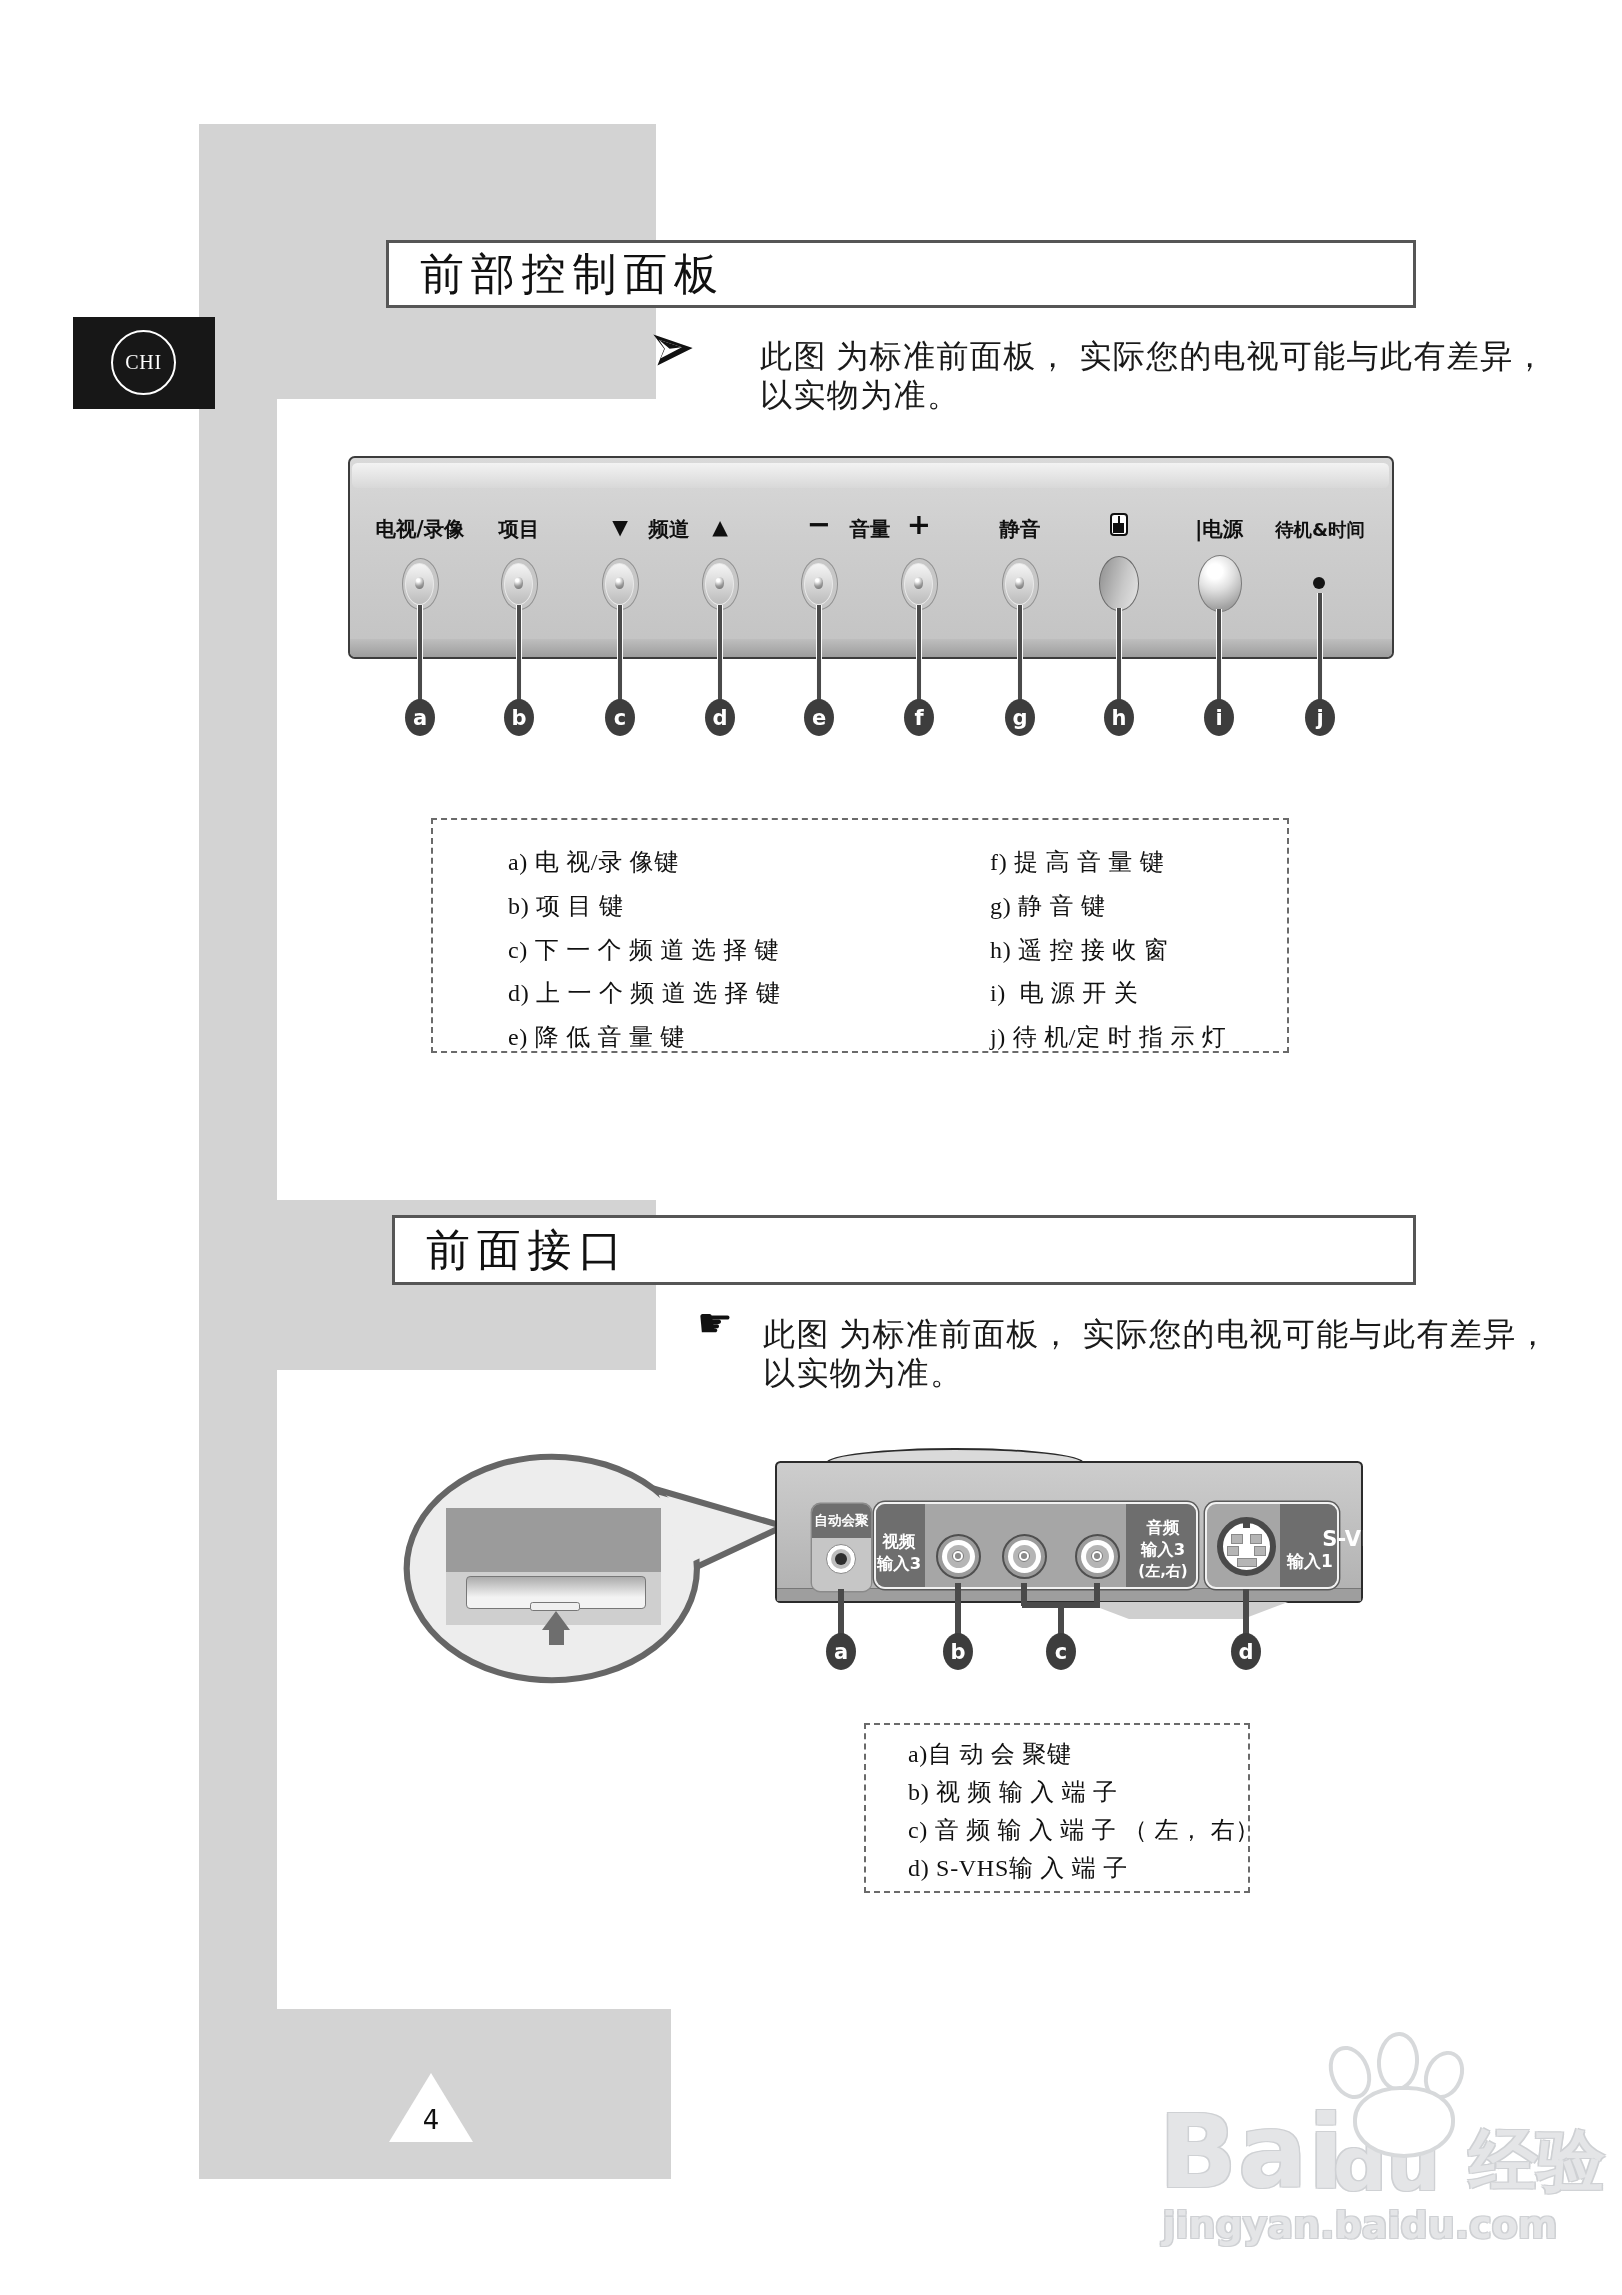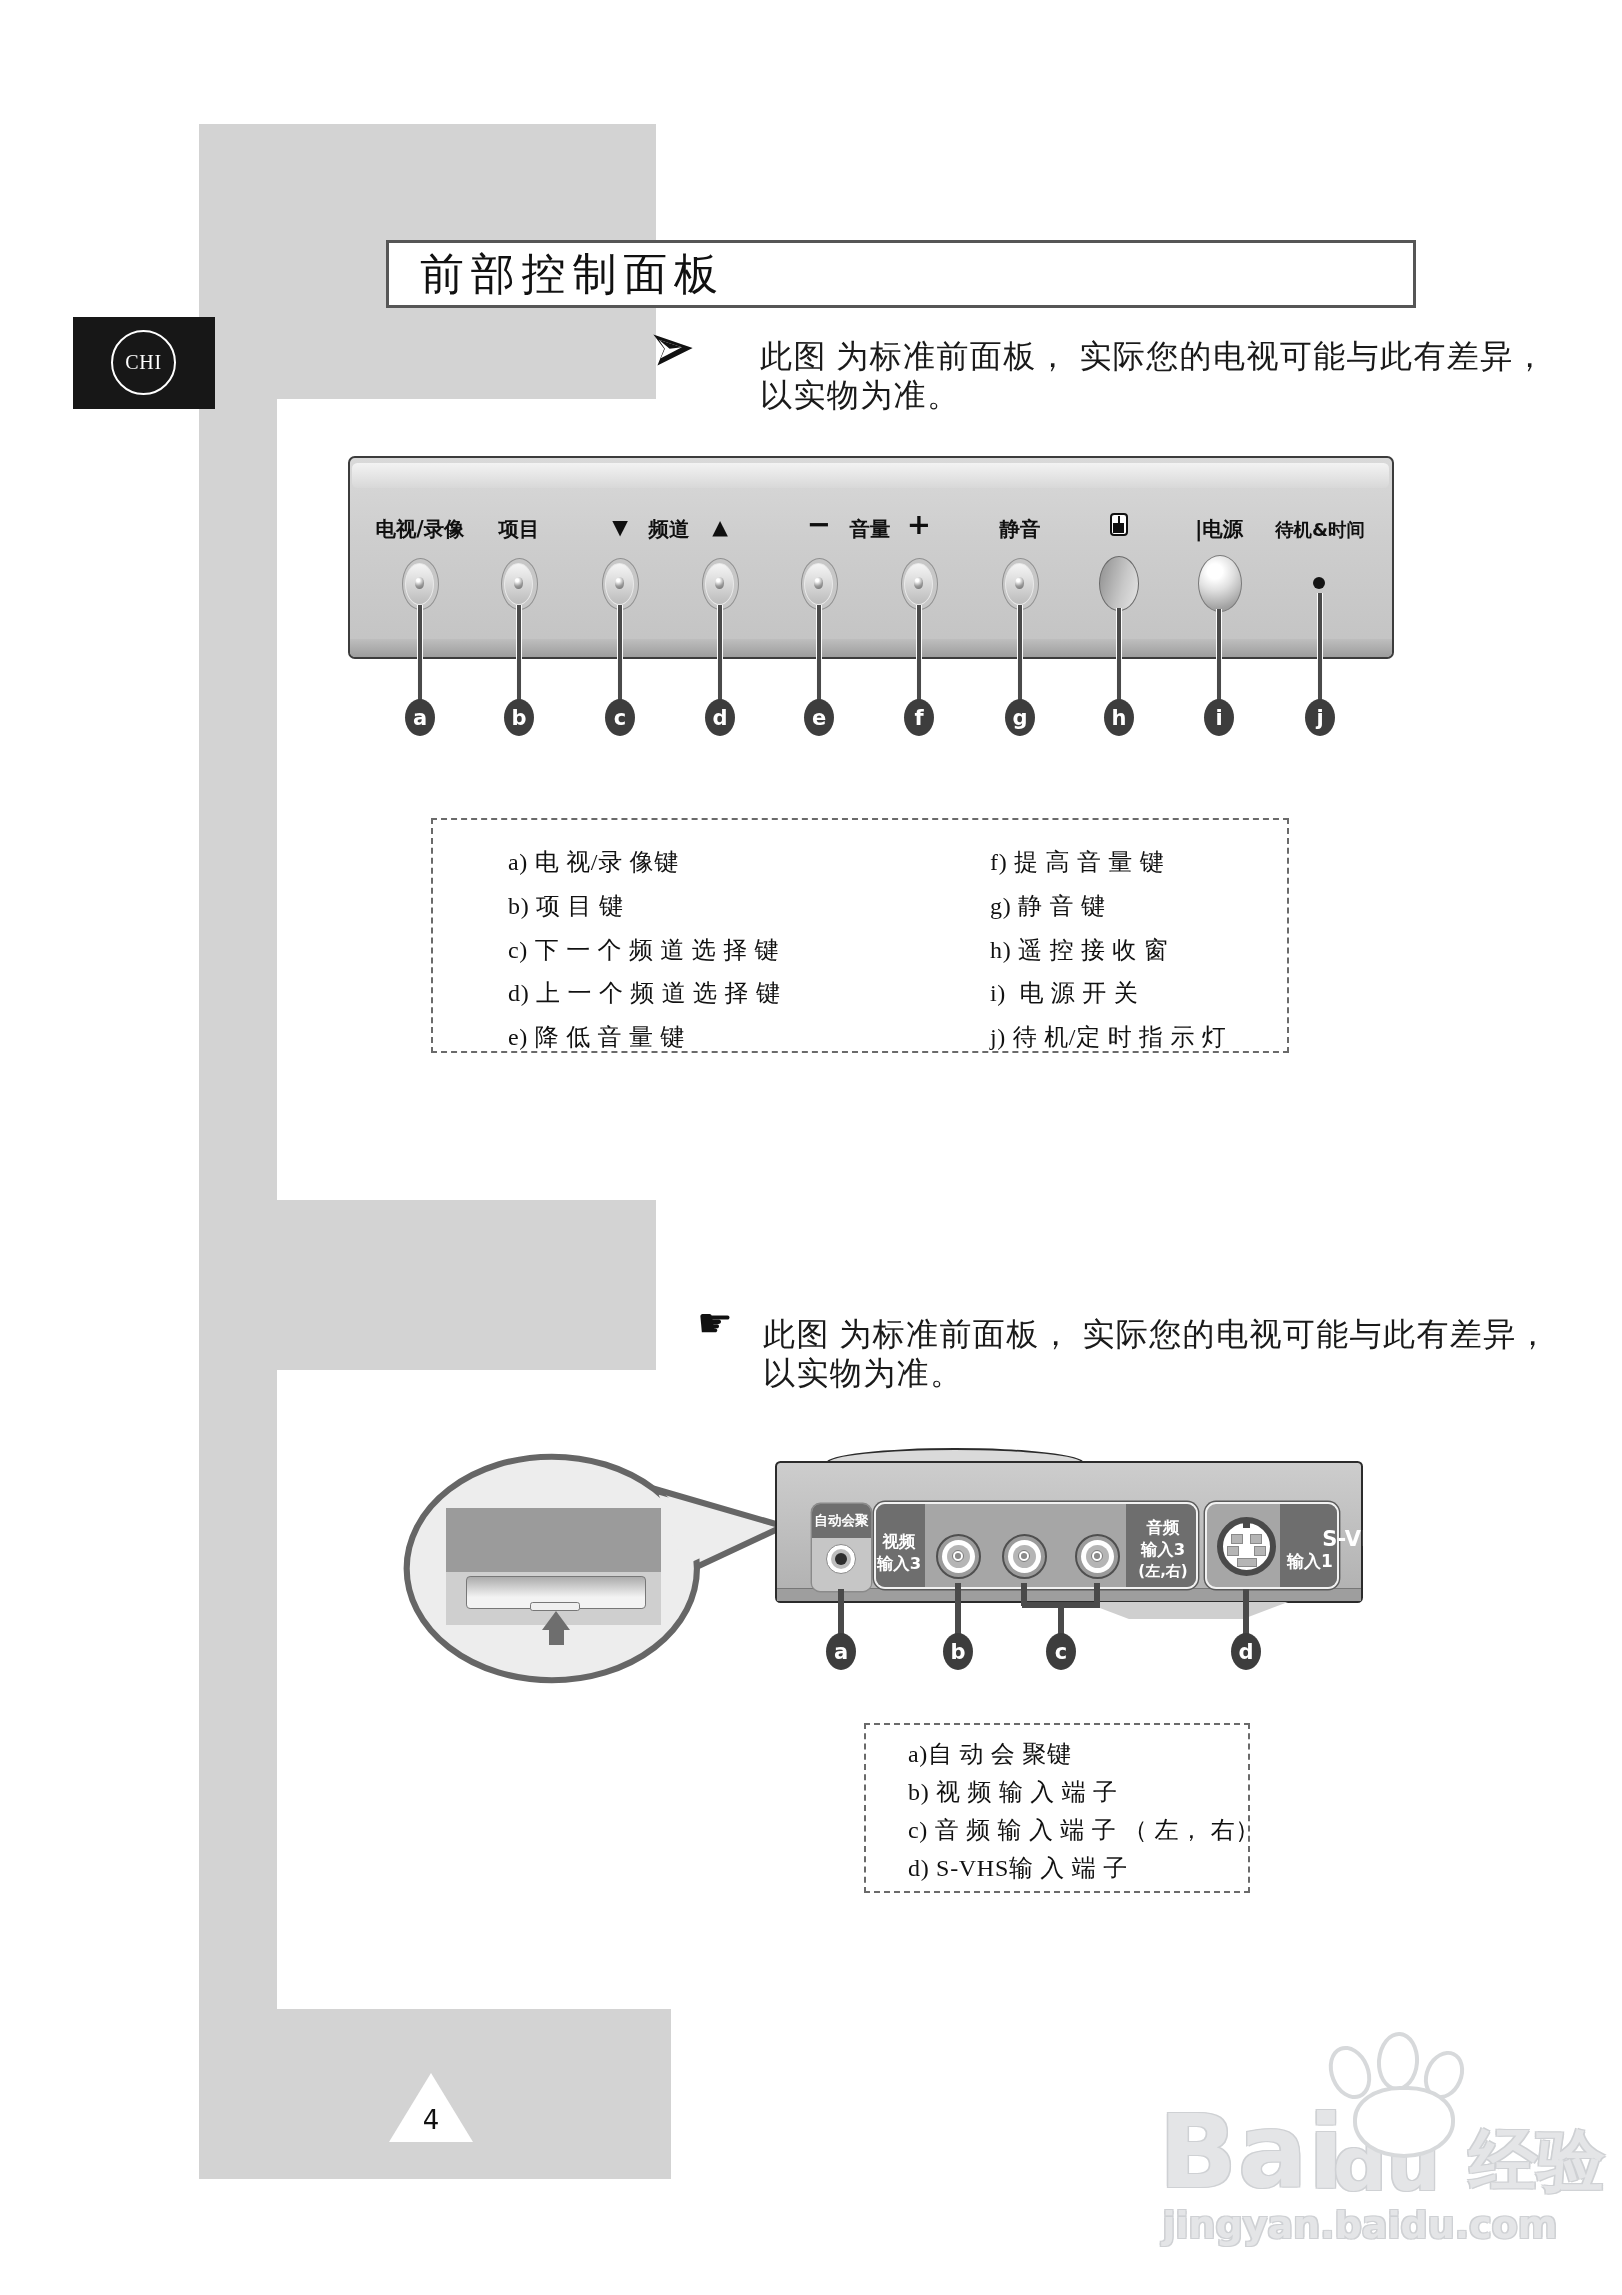--- a/index.html
+++ b/index.html
@@ -172,20 +172,23 @@
   <div class="legrow" style="left:508px;top:890px;">b) 项 目 键</div>
   <div class="legrow" style="left:508px;top:934px;">c) 下 一 个 频 道 选 择 键</div>
   <div class="legrow" style="left:508px;top:977px;">d) 上 一 个 频 道 选 择 键</div>
   <div class="legrow" style="left:508px;top:1021px;">e) 降 低 音 量 键</div>
   <div class="legrow" style="left:990px;top:846px;">f) 提 高 音 量 键</div>
   <div class="legrow" style="left:990px;top:890px;">g) 静 音 键</div>
   <div class="legrow" style="left:990px;top:934px;">h) 遥 控 接 收 窗</div>
   <div class="legrow" style="left:990px;top:977px;">i)  电 源 开 关</div>
   <div class="legrow" style="left:990px;top:1021px;">j) 待 机/定 时 指 示 灯</div>
 
+  <div class="titlebox" style="left:392px;top:1215px;width:1024px;height:70px;">
+    <span>前面接口</span>
+  </div>
 
   <div class="abs" style="left:697px;top:1300px;font-family:'DejaVu Sans',sans-serif;font-size:40px;color:#111;">☛</div>
   <div class="noteline" style="left:763px;top:1313px;">此图 为标准前面板， 实际您的电视可能与此有差异，</div>
   <div class="noteline" style="left:763px;top:1352px;">以实物为准。</div>
 
   <svg class="abs" style="left:378px;top:1424px;" width="443" height="293" viewBox="0 0 650 430">
     <polygon points="405,95 595,150 450,218" fill="#ededed" stroke="#666" stroke-width="9" stroke-linejoin="round"></polygon>
     <ellipse cx="255" cy="212" rx="213" ry="164" fill="#ededed" stroke="#666" stroke-width="9"></ellipse>
     <polygon points="412,104 575,150 448,208" fill="#ededed"></polygon>
   </svg>

